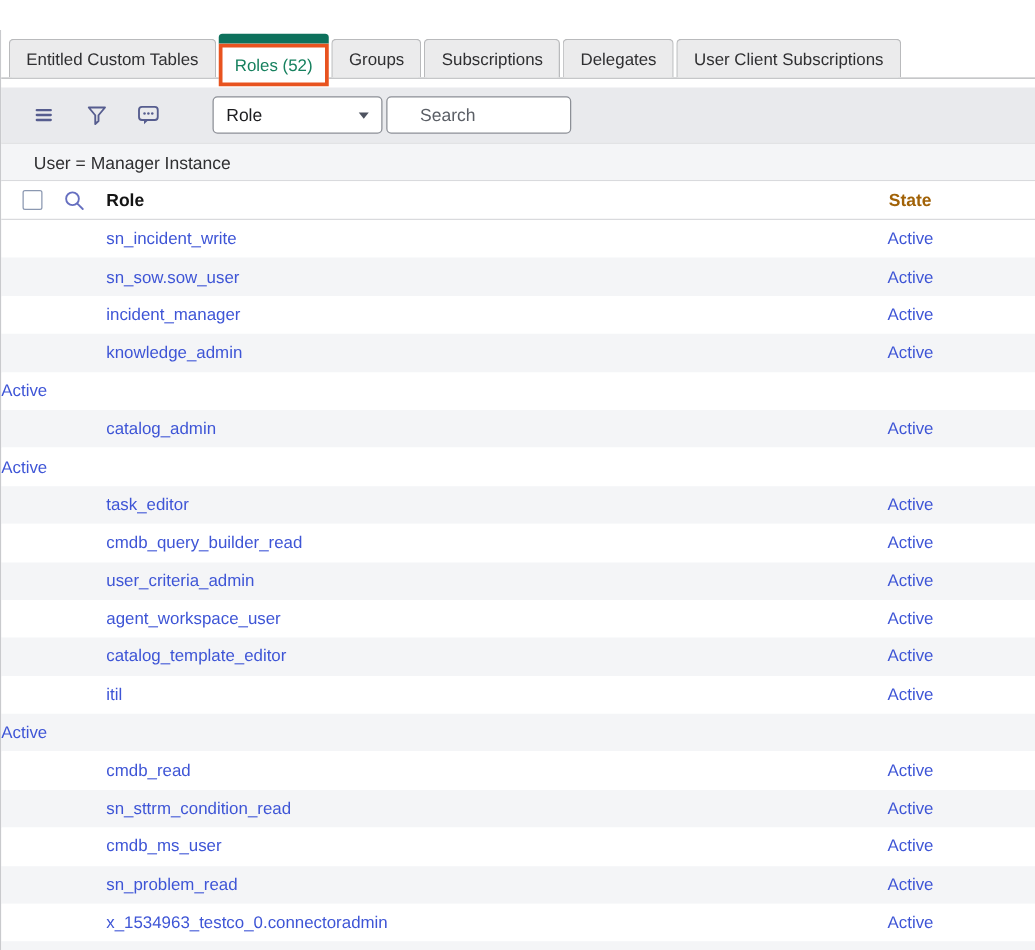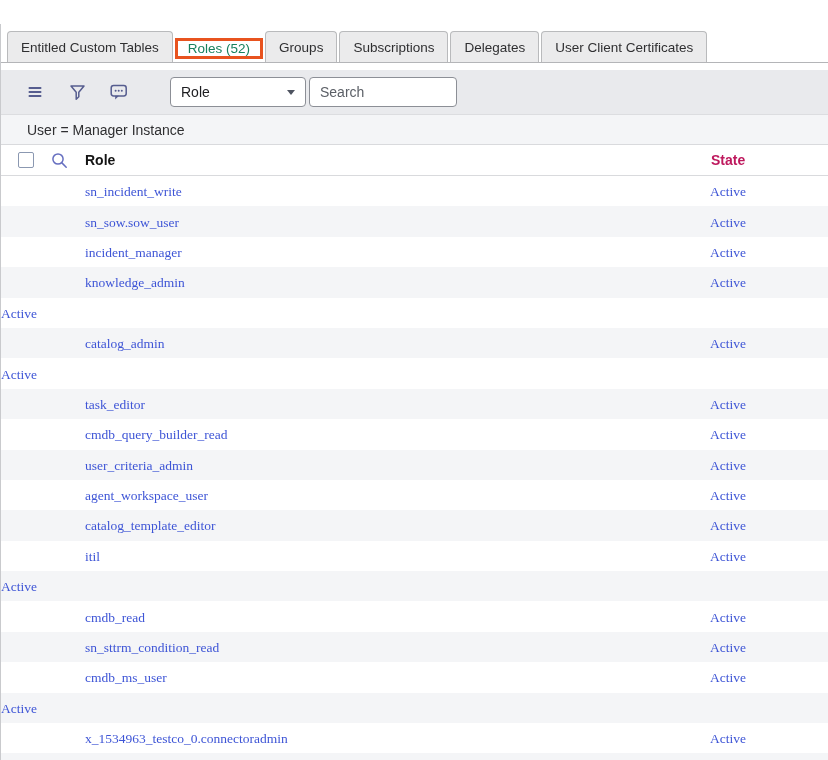--- a/index.html
+++ b/index.html
@@ -7,65 +7,65 @@
     font-family:"Liberation Sans","DejaVu Sans",sans-serif; }
   .app { width:828px; height:760px; border-left:1px solid #c9cacd; position:relative;margin-top:24px; }
 
   
   .tabbar { height:39px; background:#ffffff; display:flex; align-items:flex-end;
     padding-left:6px; border-bottom:1px solid #b4b5b8; position:relative; }
   .tab { height:31px; background:#ebebec; border:1px solid #b9babc; border-bottom:none;
     border-radius:4px 4px 0 0; margin-right:2px; display:flex; align-items:center;
     padding:0 13px; font-size:13.5px; color:#2f2f31; cursor:pointer; white-space:nowrap; }
   .tab-active { position:relative; z-index:3; align-self:flex-start; margin-top:3px;
-    height:42px; margin-bottom:-4px; display:flex; 
+    height:42px; margin-bottom:-4px; display:flex; flex-direction:column;
     background:transparent; border:none; padding:0; border-radius:0; }
   .tab-active .green-bar { height:8px; width:100%; background:#0d715c; border-radius:3px 3px 0 0; }
   .tab-active .label-box { flex:1; background:#fff; border:3px solid #e8531f;
     display:flex; align-items:center; justify-content:center; padding:0 10px;
     font-size:13.5px; color:#17815f; }
 
   .gap-strip { height:7px; background:#fff; }
 
   
   .toolbar { height:44px; background:#e9eaed; display:flex; align-items:center; padding-left:25px; }
   .icon-btn { width:18px; height:18px; display:flex; align-items:center; justify-content:center;
     cursor:pointer; margin-right:24px; }
   .col-select { width:136px; height:30px; background:#fff; border:1px solid #8c8f96;
     border-radius:4px; display:flex; align-items:center; justify-content:space-between;
     padding:0 10px; font-size:14px; color:#1d1d20; margin-left:18px; cursor:pointer; }
   .caret-down { width:0; height:0; border-left:4px solid transparent; border-right:4px solid transparent;
     border-top:5px solid #4e5360; }
   .search-input { width:148px; height:30px; background:#fff; border:1px solid #8c8f96;
-    border-radius:4px; margin-left:3px; padding:0 10px; font-size:14px; color:#1d1d20;
+    border-radius:4px; margin-left:3px; padding:0 26px; font-size:14px; color:#1d1d20;
     font-family:"Liberation Sans","DejaVu Sans",sans-serif; }
   .search-input::placeholder { color:#5b5f66; opacity:1; }
 
   
   .breadcrumb-bar { height:31px; background:#f4f5f7; border-top:1px solid #dcdde0;
     border-bottom:1px solid #d9dadd; display:flex; align-items:center; padding-left:26px; }
   .breadcrumb-bar span { font-size:14px; color:#2f2f31; cursor:pointer; }
 
   
   .list-header { height:31px; background:#fff; border-bottom:1px solid #d9dadd; position:relative; }
   .hdr-checkbox { position:absolute; left:17px; top:7px; width:16px; height:16px;
     border:1px solid #8b98b1; border-radius:2px; background:#fff; cursor:pointer; }
   .hdr-search { position:absolute; left:50px; top:7px; cursor:pointer; }
   .hdr-role { position:absolute; left:84px; top:50%; transform:translateY(-50%);
     font-size:14px; font-weight:bold; color:#141414; cursor:pointer; }
   .hdr-state { position:absolute; left:710px; top:50%; transform:translateY(-50%);
-    font-size:14px; font-weight:bold; color:#be185d; cursor:pointer; }
+    font-size:14px; font-weight:bold; color:#a16207; cursor:pointer; }
 
   
   .rows { height:608px; overflow:hidden; }
   .row { height:30.4px; display:flex; align-items:center; background:#fff; }
   .row:nth-child(even) { background:#f4f5f7; }
   .cell-role { flex:1; padding-left:84px; overflow:hidden; white-space:nowrap; }
   .cell-state { width:118px; flex:none; }
-  .row a { color:#3e55d6; text-decoration:none; font-size:13.5px; cursor:pointer;font-family:Liberation Serif, serif; }
+  .row a { color:#3e55d6; text-decoration:none; font-size:13.5px; cursor:pointer; }
 </style>
 </head>
 <body>
 
 <div class="app">
 
   <div class="tabbar">
     <div class="tab">
       <span>Entitled Custom Tables</span>
     </div>
@@ -78,21 +78,21 @@
     <div class="tab">
       <span>Groups</span>
     </div>
     <div class="tab">
       <span>Subscriptions</span>
     </div>
     <div class="tab">
       <span>Delegates</span>
     </div>
     <div class="tab">
-      <span>User Client Certificates</span>
+      <span>User Client Subscriptions</span>
     </div>
   </div>
 
   <div class="gap-strip"></div>
 
   <div class="toolbar">
     <div class="icon-btn">
       <svg width="16" height="16" viewBox="0 0 16 16">
         <rect x="1.5" y="3.1" width="13" height="1.9" rx="0.9" fill="#565d8f"></rect>
         <rect x="1.5" y="7.05" width="13" height="1.9" rx="0.9" fill="#565d8f"></rect>
@@ -275,20 +275,23 @@
     <div class="row">
       <div class="cell-role">
         <a>cmdb_ms_user</a>
       </div>
       <div class="cell-state">
         <a>Active</a>
       </div>
     </div>
 
     <div class="row">
+      <div class="cell-role">
+        <a>sn_problem_read</a>
+      </div>
       <div class="cell-state">
         <a>Active</a>
       </div>
     </div>
 
     <div class="row">
       <div class="cell-role">
         <a>x_1534963_testco_0.connectoradmin</a>
       </div>
       <div class="cell-state">

